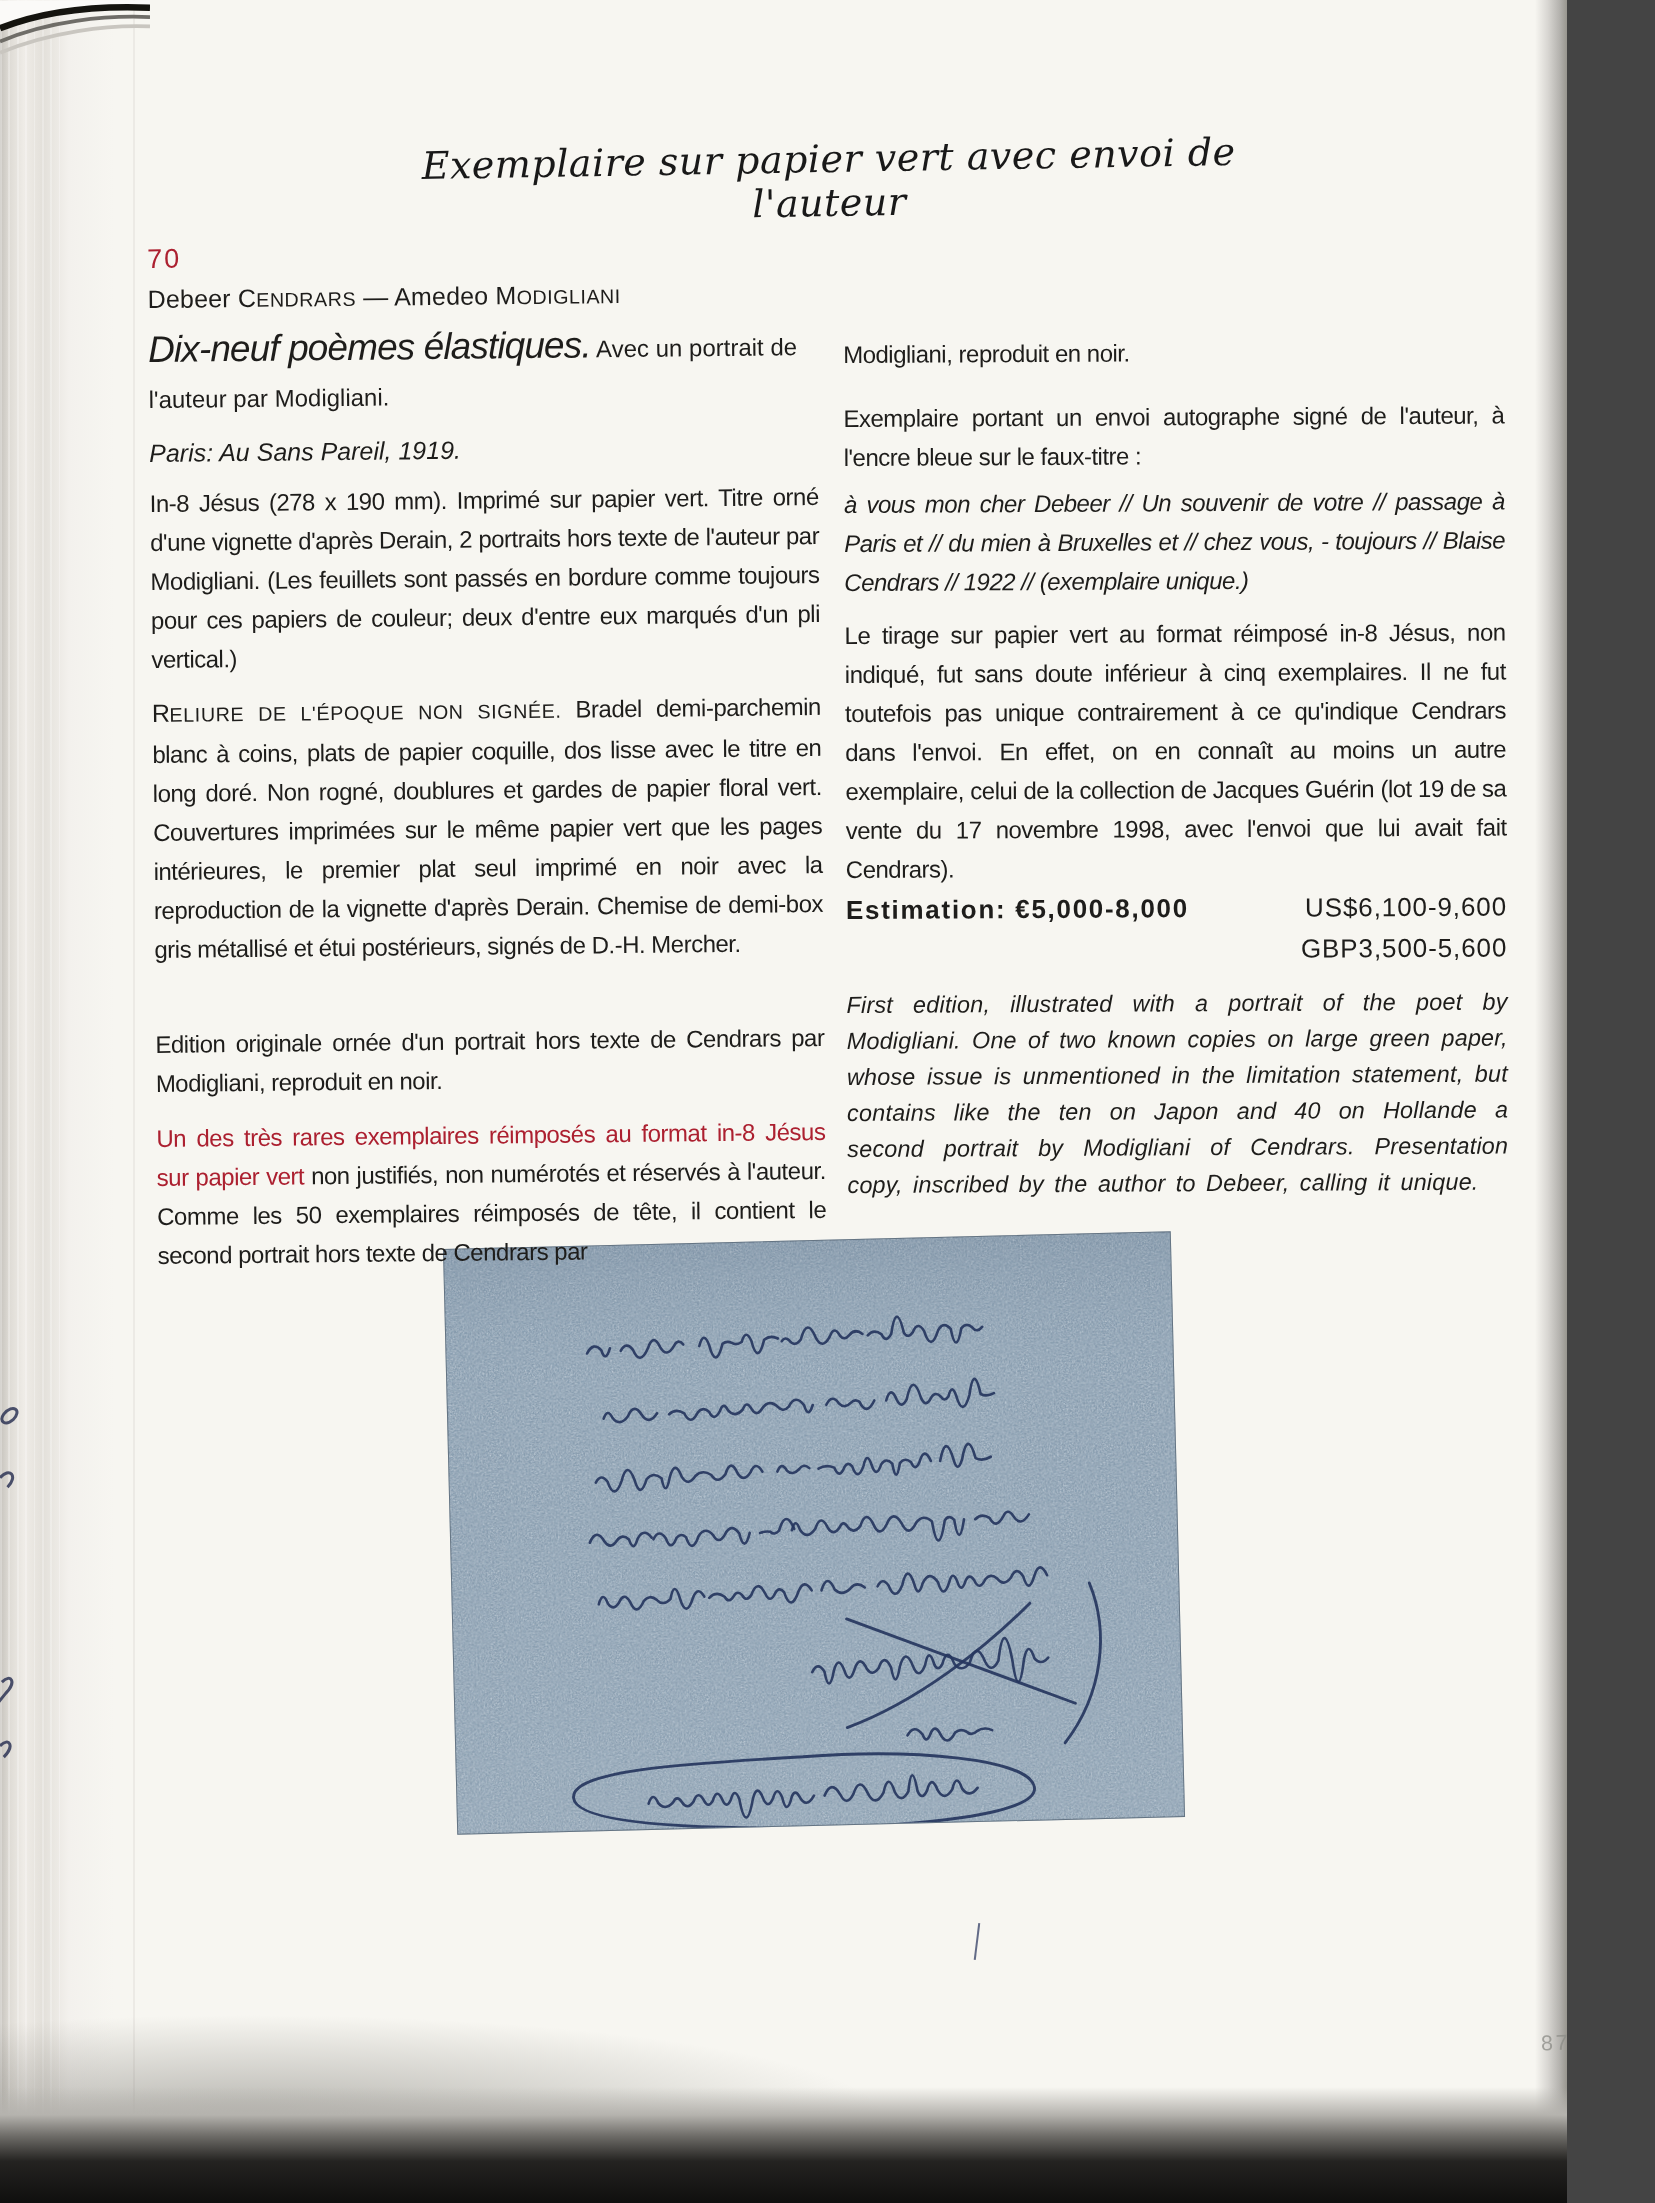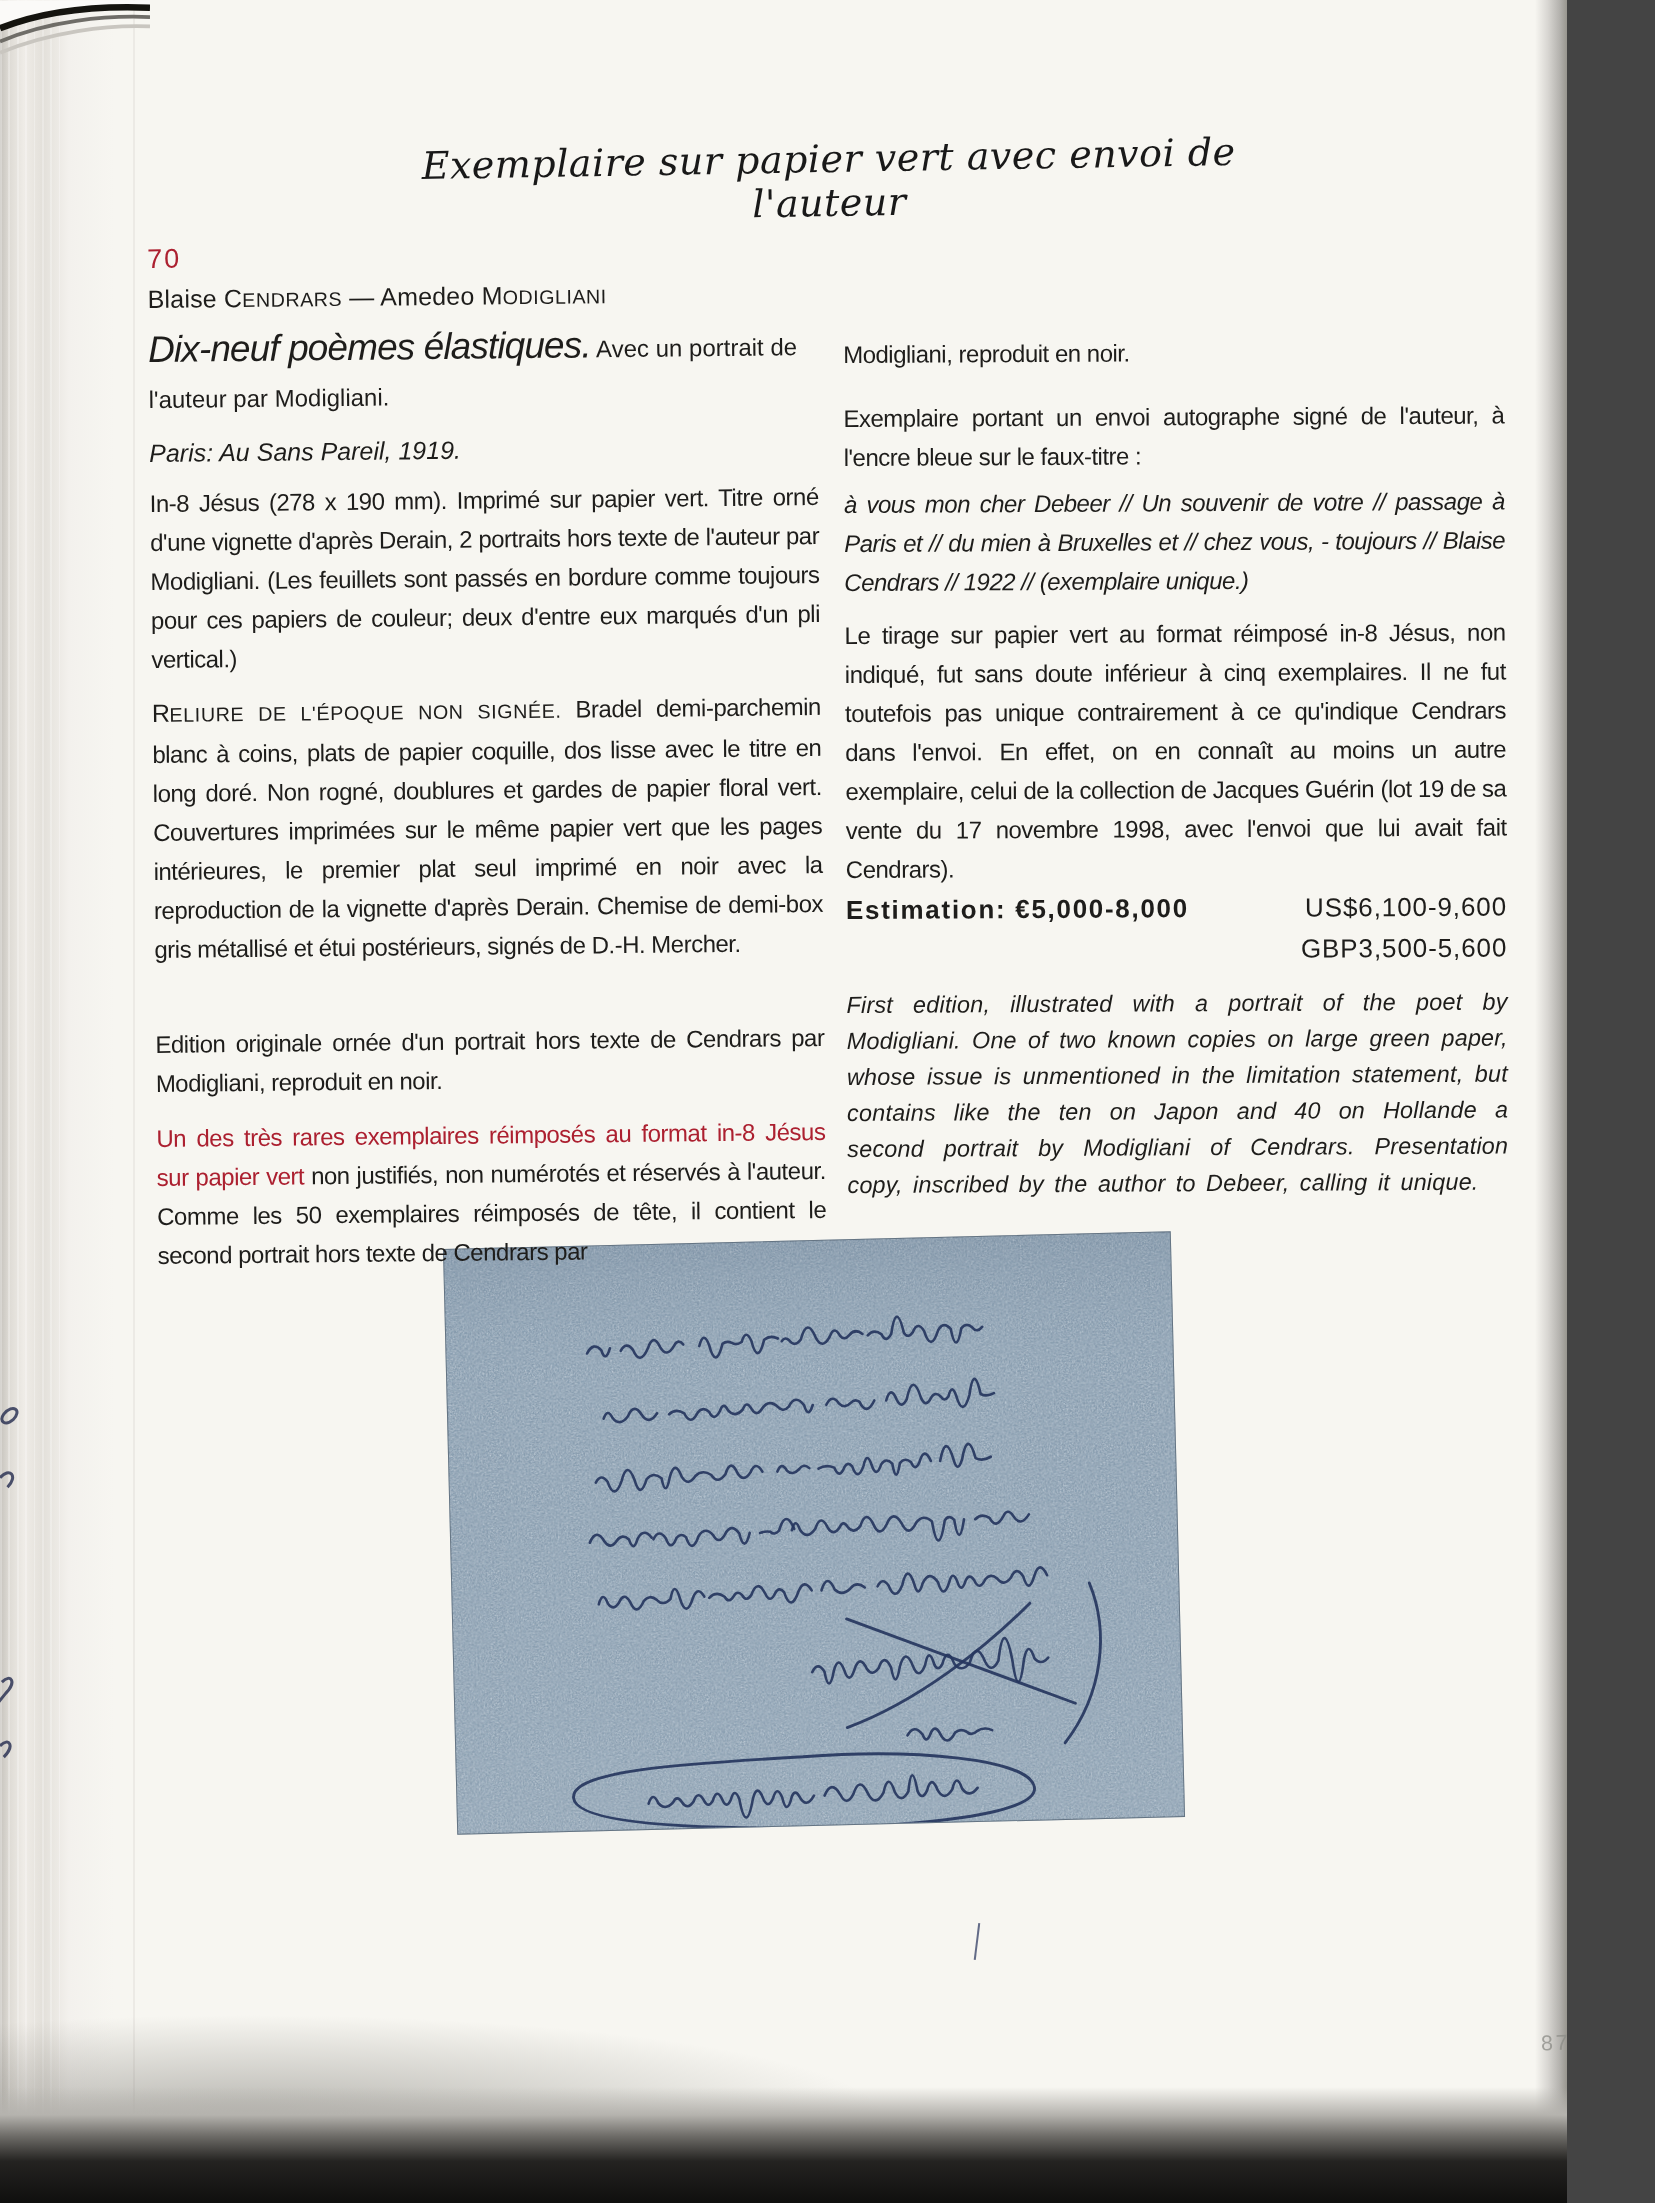--- a/index.html
+++ b/index.html
@@ -71,21 +71,21 @@
     <path d="M0,44 C52,22 112,16 160,18" stroke="#6f6d68" stroke-width="4" fill="none"></path>
     <path d="M0,56 C54,34 114,26 160,28" stroke="#c9c6c0" stroke-width="4" fill="none"></path>
   </svg>
   <div class="smudge-bl"></div>
   <div class="band-bottom"></div>
 
   <div class="script-head">Exemplaire sur papier vert avec envoi de l'auteur</div>
 
   <div class="colL">
     <p class="lot">70</p>
-    <p class="authors"><span>Blaise </span><span>C</span><span class="capsm">ENDRARS</span><span> — </span><span>Amedeo </span><span>M</span><span class="capsm">ODIGLIANI</span></p>
+    <p class="authors"><span>Debeer </span><span>C</span><span class="capsm">ENDRARS</span><span> — </span><span>Amedeo </span><span>M</span><span class="capsm">ODIGLIANI</span></p>
     <p class="worktitle"><span class="ti">Dix-neuf poèmes élastiques.</span><span class="tr"> Avec un portrait de l'auteur par Modigliani.</span></p>
     <p class="imprint">Paris: Au Sans Pareil, 1919.</p>
     <p class="body p1">In-8 Jésus (278 x 190 mm). Imprimé sur papier vert. Titre orné d'une vignette d'après Derain, 2 portraits hors texte de l'auteur par Modigliani. (Les feuillets sont passés en bordure comme toujours pour ces papiers de couleur; deux d'entre eux marqués d'un pli vertical.)</p>
     <p class="body p2"><span class="lead-cap">R</span><span class="lead-sc">ELIURE DE L'ÉPOQUE NON SIGNÉE.</span><span> Bradel demi-parchemin blanc à coins, plats de papier coquille, dos lisse avec le titre en long doré. Non rogné, doublures et gardes de papier floral vert. Couvertures imprimées sur le même papier vert que les pages intérieures, le premier plat seul imprimé en noir avec la reproduction de la vignette d'après Derain. Chemise de demi-box gris métallisé et étui postérieurs, signés de D.-H. Mercher.</span></p>
     <p class="body p3">Edition originale ornée d'un portrait hors texte de Cendrars par Modigliani, reproduit en noir.</p>
     <p class="body p4"><span class="red">Un des très rares exemplaires réimposés au format in-8 Jésus sur papier vert</span><span> non justifiés, non numérotés et réservés à l'auteur. Comme les 50 exemplaires réimposés de tête, il contient le second portrait hors texte de Cendrars par</span></p>
   </div>
 
   <div class="colR">
     <p class="body q0">Modigliani, reproduit en noir.</p>

